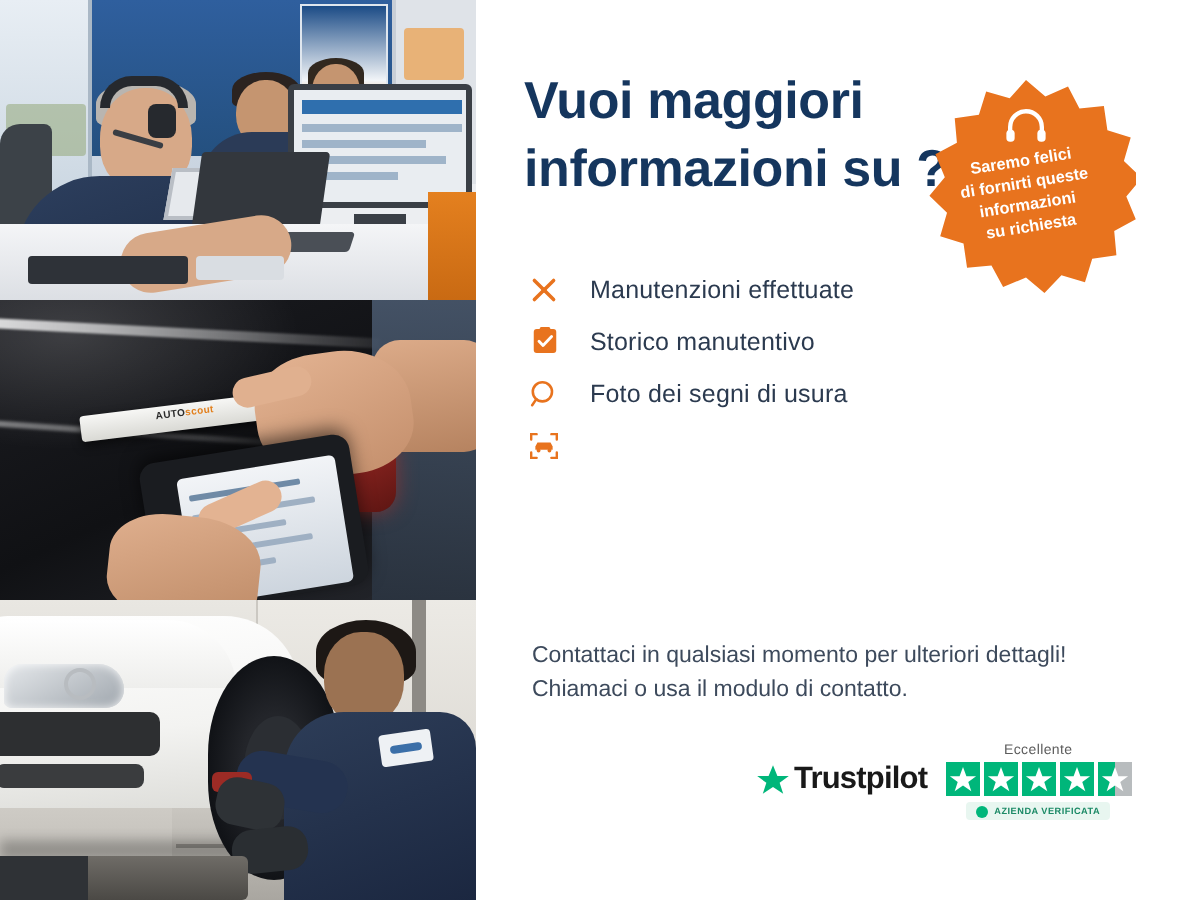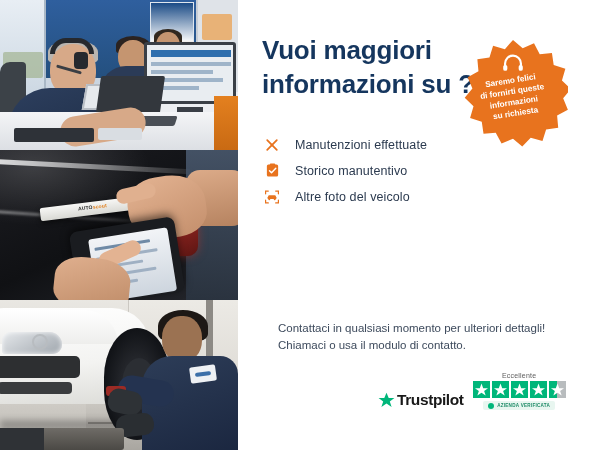--- a/index.html
+++ b/index.html
@@ -270,31 +270,31 @@
     font-size:12.5px; color:#2b3a4f; letter-spacing:.1px;
   }
 
   
   .phone-line {
     position:absolute; left:24px; top:296px;
     font-size:14.5px; font-weight:bold; color:#15365e;
     letter-spacing:-.1px;
   }
   .sub-line {
-    position:absolute; left:40px; top:320px;
+    position:absolute; left:28px; top:320px;
     font-size:11.5px; line-height:17px; color:#3d4a5c;
     white-space: pre-line;
   }
 
   
   .tp {
     position:absolute; left:140px; top:372px;
     display:flex; align-items:flex-start;
   }
-  .tp-logo { display:flex; align-items:center; margin-right:9px; margin-top:19px;}
+  .tp-logo { display:flex; align-items:center; margin-right:9px; margin-top:9px;}
   .tp-logo .tpname { font-size:15.5px; font-weight:bold; color:#191919; letter-spacing:-.4px; margin-left:2px;}
   .tp-right { display:flex; flex-direction:column; align-items:center;}
   .tp-exc { font-size:7px; color:#5c5c5c; margin-bottom:2px; letter-spacing:.2px;}
   .tp-stars { display:flex; gap:2px; }
   .tp-star { width:17px; height:17px; background:#00b67a; position:relative; }
   .tp-star.half { background:linear-gradient(90deg,#00b67a 50%, #b8bcbe 50%); }
   .tp-verif {
     margin-top:3px; background:#e8f6f0; border-radius:2px;
     padding:1.5px 5px; display:flex; align-items:center; gap:3px;
   }
@@ -443,36 +443,44 @@
         <span class="fi">
           <svg viewBox="0 0 20 20" width="15" height="15">
             <rect x="2.5" y="2" width="15" height="16" rx="2" fill="#e8731e"></rect>
             <rect x="6.5" y="0.6" width="7" height="3.4" rx="1" fill="#e8731e"></rect>
             <path d="M6 10.2l2.7 2.8L14.4 7" fill="none" stroke="#ffffff" stroke-width="1.9" stroke-linecap="round" stroke-linejoin="round"></path>
           </svg>
         </span>
         <span class="flabel">Storico manutentivo</span>
       </div>
 
+      <div class="feature">
+        <span class="fi">
+          <svg viewBox="0 0 20 20" width="16" height="16">
+            <circle cx="9" cy="8.6" r="6" fill="none" stroke="#e8731e" stroke-width="1.6"></circle>
+            <line x1="5.2" y1="13.2" x2="2.6" y2="17" stroke="#e8731e" stroke-width="1.6" stroke-linecap="round"></line>
+          </svg>
+        </span>
+        <span class="flabel">Foto dei segni di usura</span>
+      </div>
 
       <div class="feature">
         <span class="fi">
           <svg viewBox="0 0 20 20" width="16" height="16">
             <g stroke="#e8731e" stroke-width="1.5" fill="none" stroke-linecap="round">
               <path d="M2 6V2.6h3.4"></path>
                 <path d="M18 6V2.6h-3.4"></path>
               <path d="M2 14v3.4h3.4"></path>
                 <path d="M18 14v3.4h-3.4"></path>
             </g>
             <path d="M4.6 12.4h10.8v-2.1l-1.3-2.5H5.9L4.6 10.3z" fill="#e8731e"></path>
             <circle cx="6.6" cy="12.8" r="1.2" fill="#e8731e"></circle>
             <circle cx="13.4" cy="12.8" r="1.2" fill="#e8731e"></circle>
           </svg>
         </span>
-        <span class="flabel">Altre foto del veicolo</span>
       </div>
 
 
     </div>
 
     <div class="sub-line">Contattaci in qualsiasi momento per ulteriori dettagli!
 Chiamaci o usa il modulo di contatto.</div>
 
     <div class="tp">
       <div class="tp-logo">

